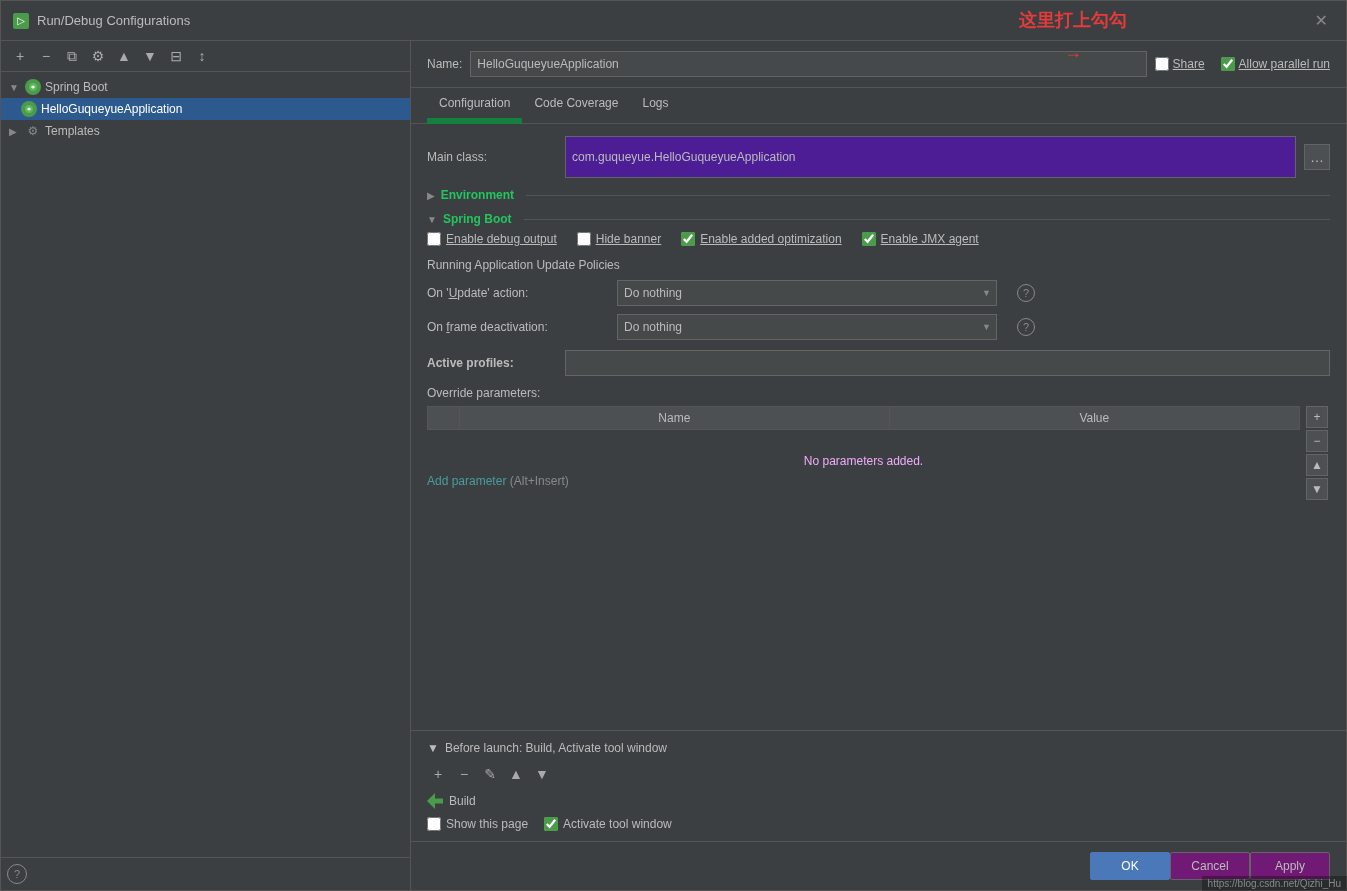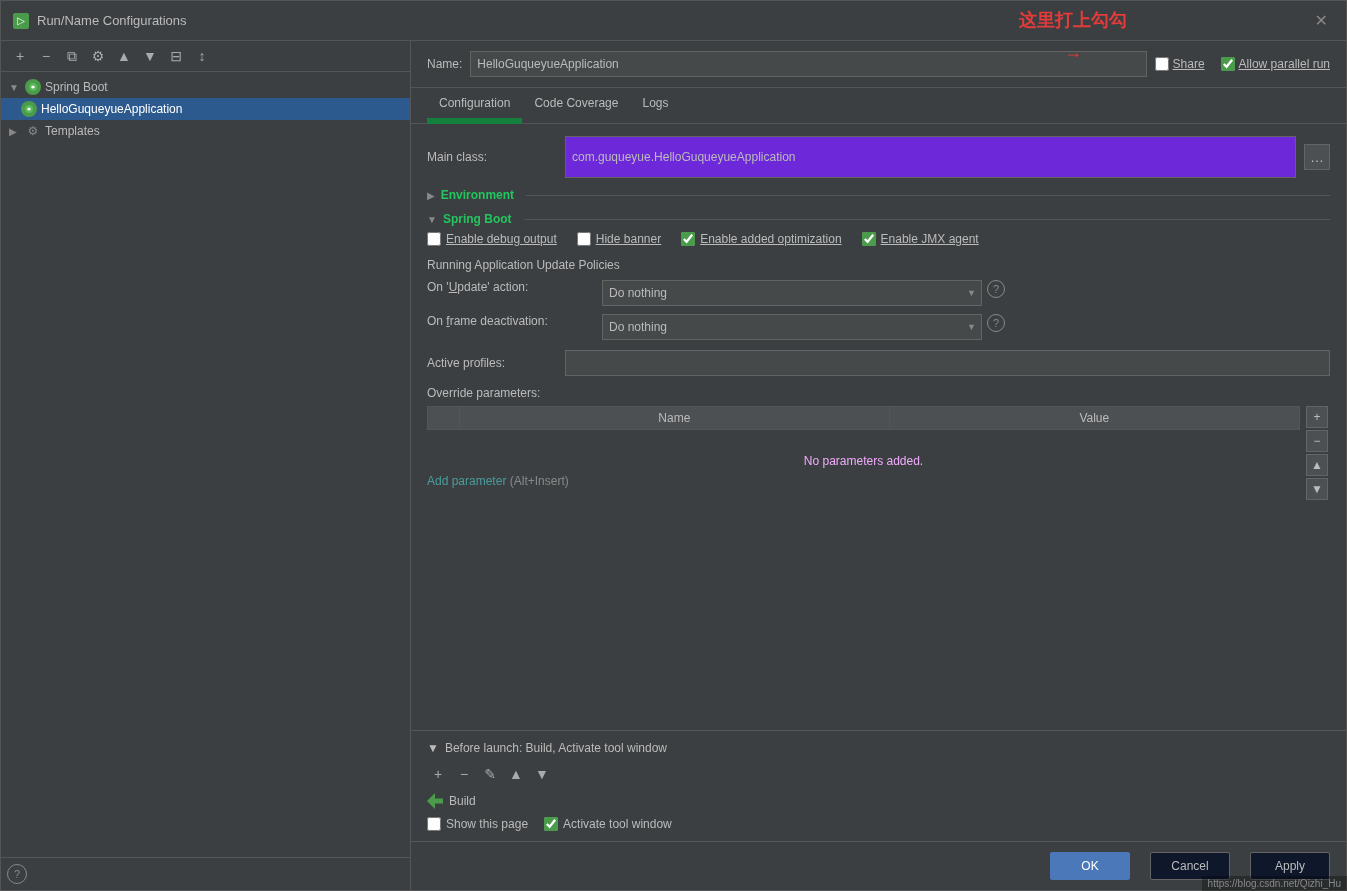--- a/index.html
+++ b/index.html
@@ -274,21 +274,21 @@
     }
 
     .config-label {
       color: #bbbbbb;
       font-size: 12px;
       min-width: 130px;
     }
 
     .config-input {
       flex: 1;
-      background: #6d28d9;
+      background: #4c1d95;
       border: 1px solid #646464;
       color: #bbbbbb;
       padding: 20px 6px;
       font-size: 12px;
       outline: none;
       height: 40px;
     }
 
     .dots-btn {
       width: 26px;
@@ -374,23 +374,23 @@
     }
 
     .policies-label {
       color: #bbbbbb;
       font-size: 12px;
       margin-bottom: 8px;
     }
 
     .policy-row {
       display: flex;
-      align-items: flex-start;
+      align-items: center;
       margin-bottom: 8px;
-      gap: 5px;
+      gap: 20px;
     }
 
     .policy-label {
       color: #bbbbbb;
       font-size: 12px;
       min-width: 170px;
     }
 
     .policy-select {
       width: 380px;
@@ -442,20 +442,21 @@
       display: flex;
       align-items: center;
       margin: 10px 0;
       gap: 8px;
     }
 
     .active-profiles-label {
       color: #bbbbbb;
       font-size: 12px;
       min-width: 130px;
+      font-weight: bold;
     }
 
     .active-profiles-input {
       flex: 1;
       background: #45494a;
       border: 1px solid #646464;
       color: #bbbbbb;
       padding: 3px 6px;
       font-size: 12px;
       outline: none;
@@ -575,42 +576,42 @@
       gap: 16px;
       margin-top: 6px;
     }
 
     
     .bottom-bar {
       display: flex;
       justify-content: flex-end;
       align-items: center;
       padding: 10px 16px;
-      gap: 20px;
+      gap: 0;
       border-top: 1px solid #555;
       flex-shrink: 0;
     }
 
     .action-btn {
       min-width: 80px;
       height: 28px;
       padding: 4px 16px;
       font-size: 12px;
       cursor: pointer;
       border-radius: 2px;
     }
 
     .btn-primary {
       background: #4a78b8;
       border: 1px solid #4a78b8;
       color: white;
     }
 
     .btn-secondary {
-      background: #0f172a;
+      background: #701a75;
       border: 1px solid #646464;
       color: #bbbbbb;
     }
 
     
     .annotation-overlay {
       position: fixed;
       top: 8px;
       right: 220px;
       color: #e63b3b;
@@ -639,21 +640,21 @@
 <div class="annotation-overlay">
   <span>这里打上勾勾</span>
   <span>→</span>
 </div>
 
 <div class="dialog">
 
   <div class="title-bar">
     <div class="title-bar-left">
       <div class="title-icon">▷</div>
-      <span class="title-text">Run/Name Configurations</span>
+      <span class="title-text">Run/Debug Configurations</span>
     </div>
     <span class="close-btn">✕</span>
   </div>
 
   <div class="main-content">
 
     <div class="left-panel">
       <div class="left-toolbar">
         <div class="toolbar-btn">+</div>
         <div class="toolbar-btn">−</div>

